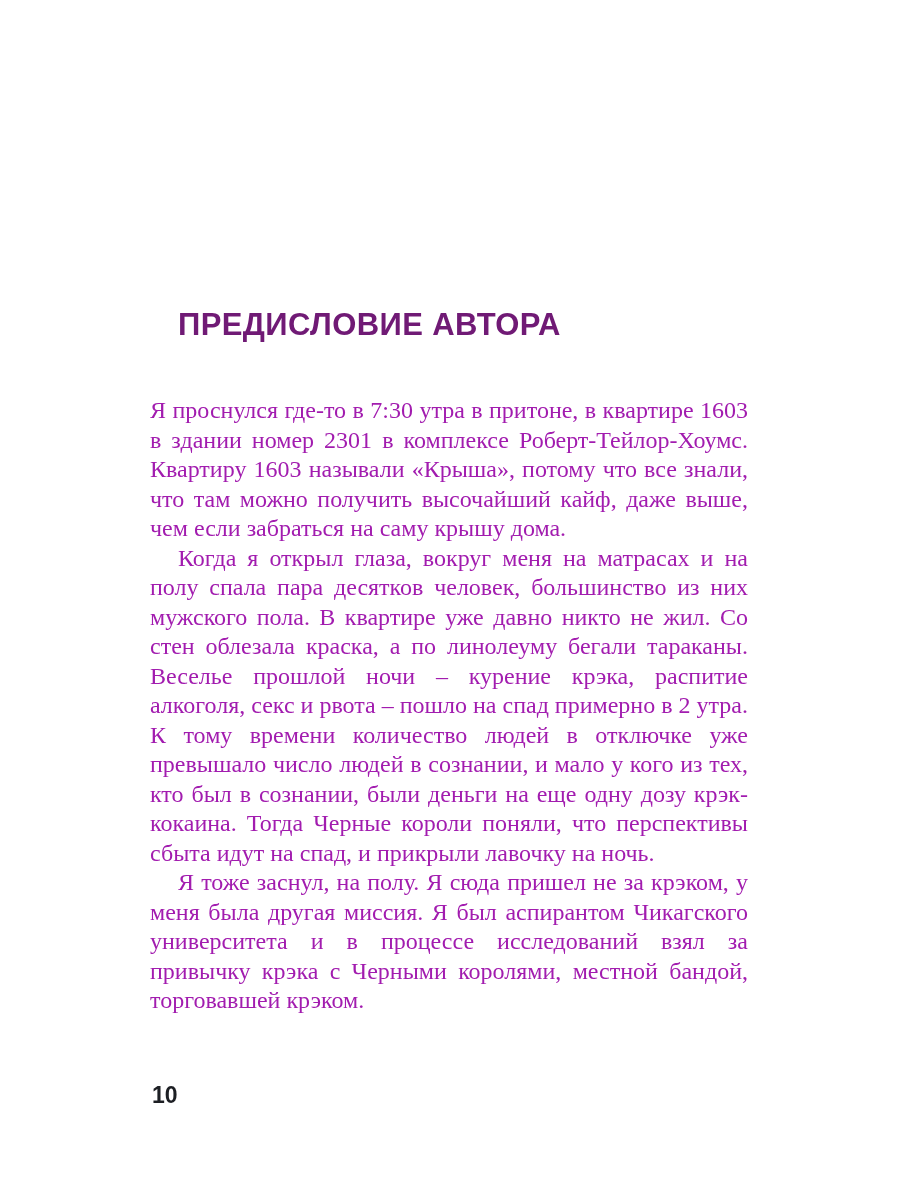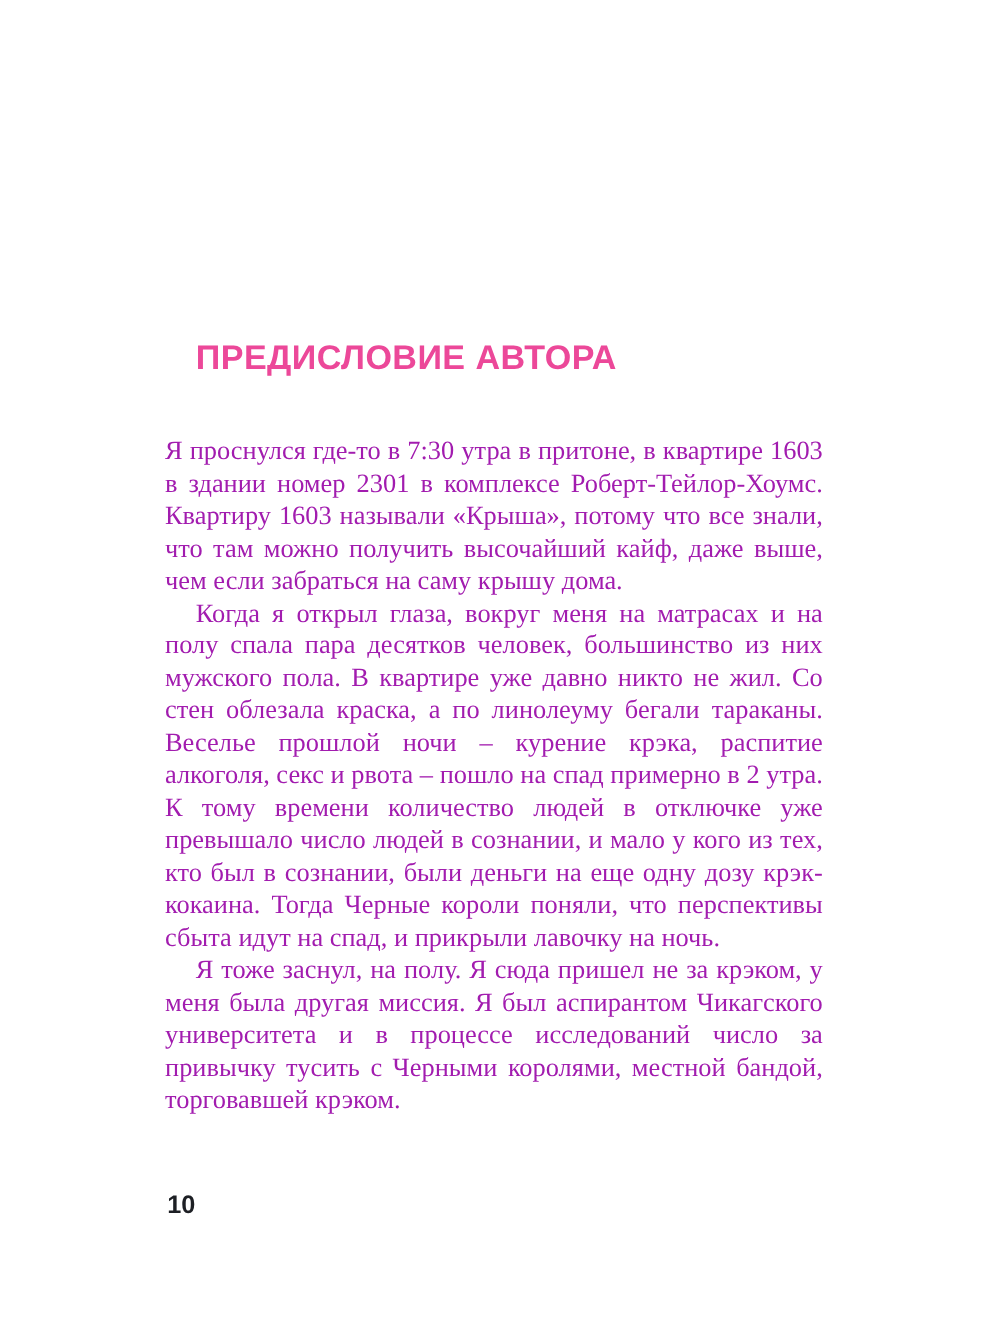--- a/index.html
+++ b/index.html
@@ -17,21 +17,21 @@
   .chapter-title {
     position: absolute;
     left: 178px;
     top: 308px;
     margin: 0;
     font-family: "Liberation Sans", "DejaVu Sans", sans-serif;
     font-weight: 800;
     font-size: 31px;
     line-height: 34px;
     letter-spacing: 0.4px;
-    color: #ec4899;
+    color: #701a75;
     white-space: nowrap;
   }
   .body-text {
     position: absolute;
     left: 150px;
     top: 396px;
     width: 598px;
   }
   .body-text p {
     margin: 0;
@@ -59,18 +59,18 @@
 </head>
 <body>
 
 <div class="page">
 
   <h1 class="chapter-title">ПРЕДИСЛОВИЕ АВТОРА</h1>
 
   <div class="body-text">
     <p class="no-indent">Я проснулся где-то в 7:30 утра в притоне, в квартире 1603 в здании номер 2301 в комплексе Роберт-Тейлор-Хоумс. Квартиру 1603 называли «Крыша», потому что все знали, что там можно получить высочайший кайф, даже выше, чем если забраться на саму крышу дома.</p>
     <p>Когда я открыл глаза, вокруг меня на матрасах и на полу спала пара десятков человек, большинство из них мужского пола. В квартире уже давно никто не жил. Со стен облезала краска, а по линолеуму бегали тараканы. Веселье прошлой ночи – курение крэка, распитие алкоголя, секс и рвота – пошло на спад примерно в 2 утра. К тому времени количество людей в отключке уже превышало число людей в сознании, и мало у кого из тех, кто был в сознании, были деньги на еще одну дозу крэк-кокаина. Тогда Черные короли поняли, что перспективы сбыта идут на спад, и прикрыли лавочку на ночь.</p>
-    <p>Я тоже заснул, на полу. Я сюда пришел не за крэком, у меня была другая миссия. Я был аспирантом Чикагского университета и в процессе исследований число за привычку тусить с Черными королями, местной бандой, торговавшей крэком.</p>
+    <p>Я тоже заснул, на полу. Я сюда пришел не за крэком, у меня была другая миссия. Я был аспирантом Чикагского университета и в процессе исследований взял за привычку крэка с Черными королями, местной бандой, торговавшей крэком.</p>
   </div>
 
   <div class="page-number">10</div>
 
 </div>
 
 </body></html>

